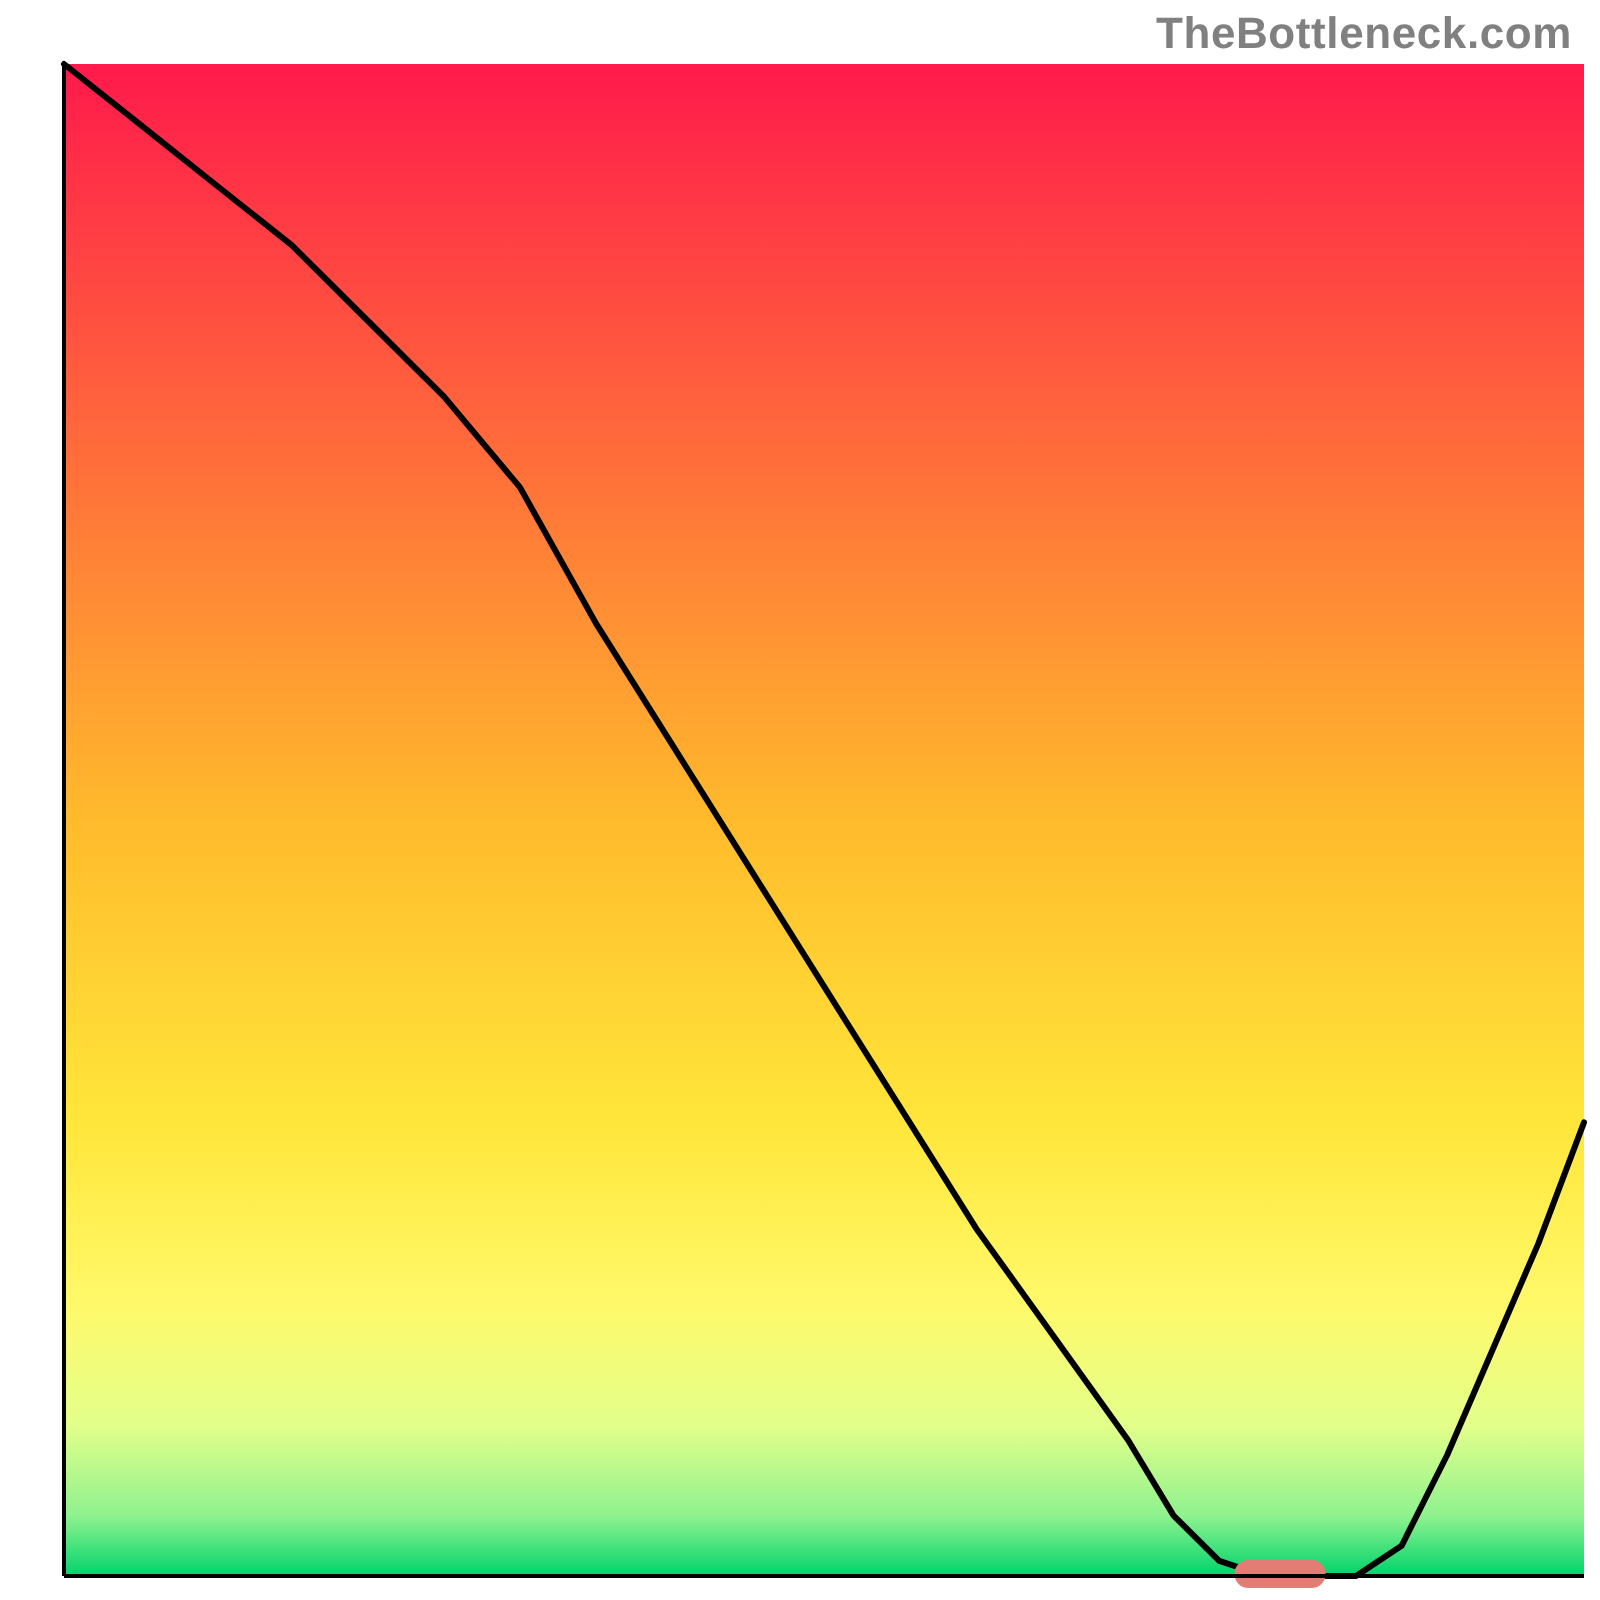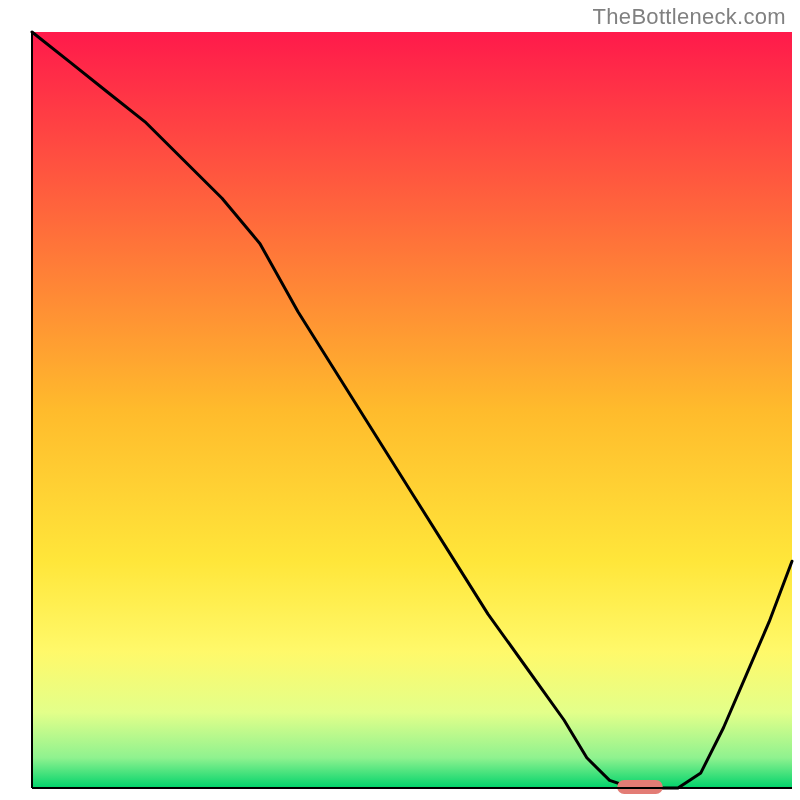--- a/index.html
+++ b/index.html
@@ -13,21 +13,21 @@
   .wrap {
     position: relative;
     width: 800px;
     height: 800px;
   }
   .watermark {
     position: absolute;
     top: 4px;
     right: 14px;
     font-size: 22px;
-    font-weight: 400;
+    font-weight: 700;
     color: #808080;
     letter-spacing: 0.3px;
   }
   svg {
     display: block;
   }
 </style>
 </head>
 <body>
 

